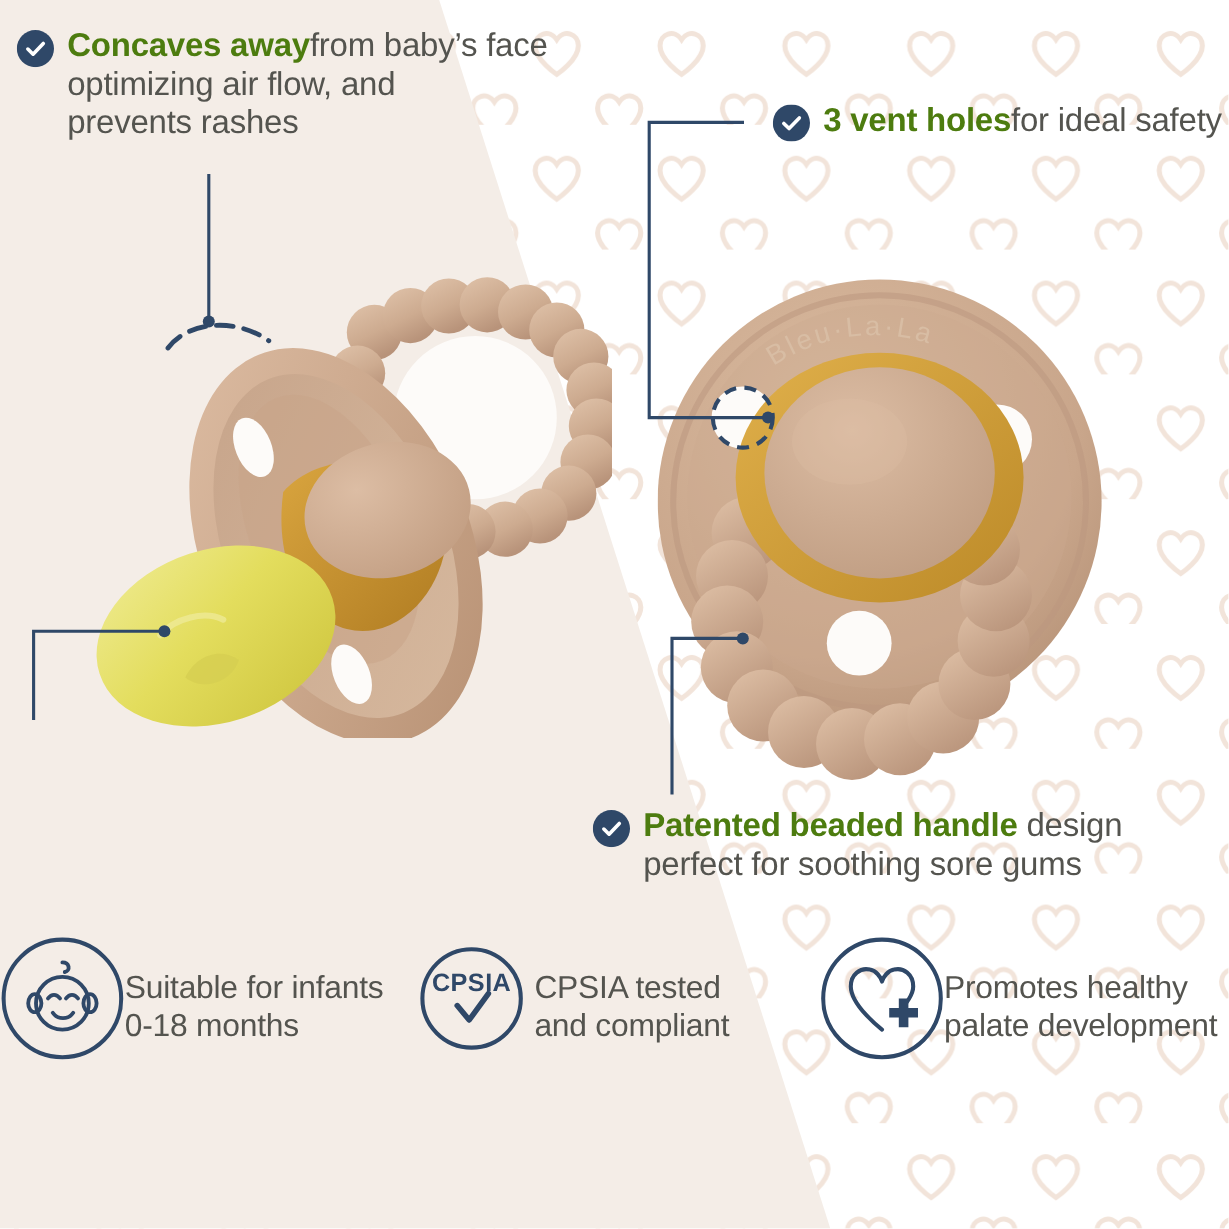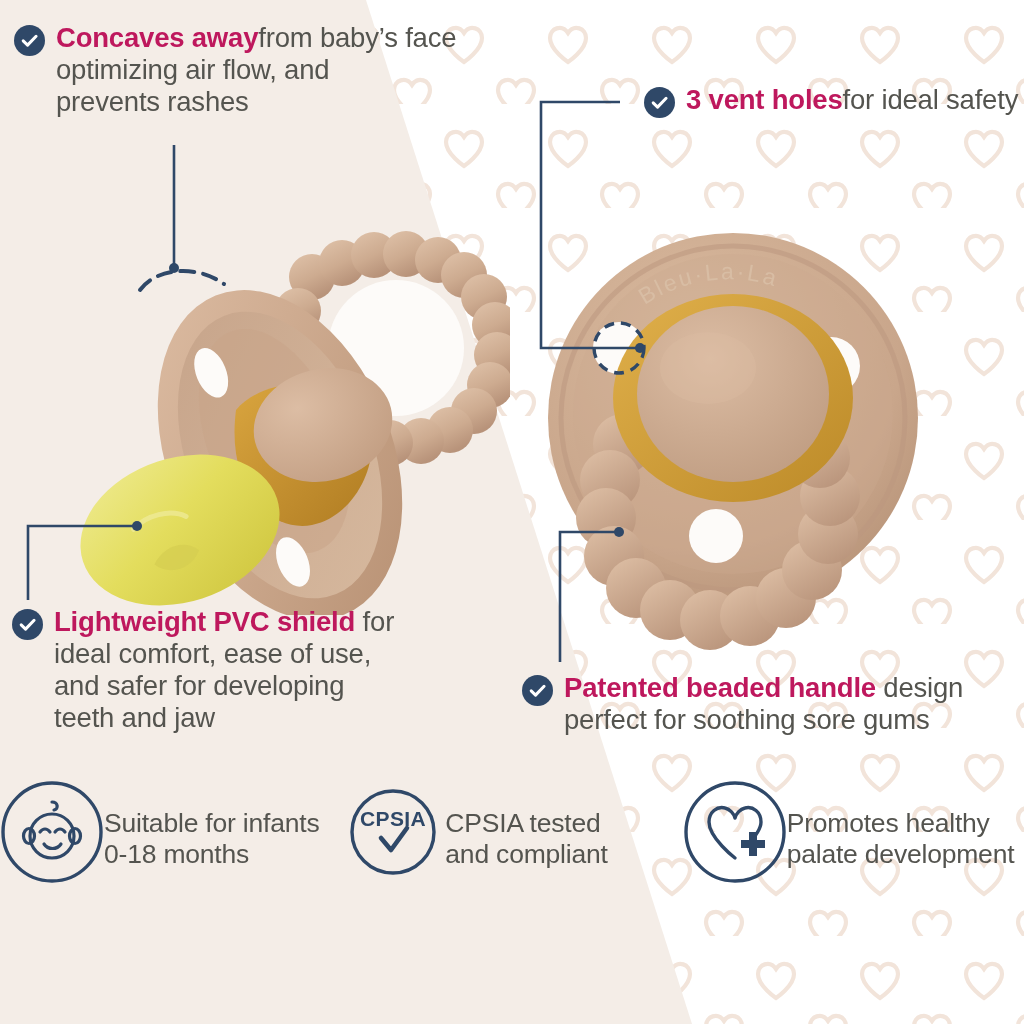--- a/index.html
+++ b/index.html
@@ -18,26 +18,26 @@
     clip-path:polygon(0 0, 366px 0, 692px 1024px, 0 1024px);
   }
 
   
   .callout{position:absolute;display:flex;align-items:flex-start;gap:11px;}
   .badge{flex:0 0 auto;width:31px;height:31px;margin-top:3px;}
   .ctext{
     font-size:27.5px;line-height:1.16;color:#54544f;letter-spacing:-0.2px;
     white-space:pre-line;
   }
-  .ctext .hl{color:#be185d;font-weight:bold;}
+  .ctext .hl{color:#4d7c0f;font-weight:bold;}
 
   #callout-concaves{left:14px;top:22px;}
   #callout-vent{left:644px;top:84px;}
   #callout-pvc{left:12px;top:606px;}
-  #callout-handle{left:522px;top:672px;}
+  #callout-handle{left:494px;top:672px;}
 
   
   .leader{position:absolute;overflow:visible;}
 
   
   .product{position:absolute;}
 
   
   .features{position:absolute;left:0;top:780px;width:1024px;height:244px;
             display:flex;align-items:flex-start;}
@@ -242,30 +242,20 @@
   </div>
 
   <div class="callout" id="callout-vent">
     <svg class="badge" viewBox="0 0 32 32">
       <circle cx="16" cy="16" r="16" fill="#2f4868"></circle>
       <path d="M9.5 16.4 L14 20.8 L22.8 11.6" fill="none" stroke="#ffffff" stroke-width="3.1" stroke-linecap="round" stroke-linejoin="round"></path>
     </svg>
     <div class="ctext"><span class="hl">3 vent holes</span><span>for ideal safety</span></div>
   </div>
 
-  <div class="callout" id="callout-pvc">
-    <svg class="badge" viewBox="0 0 32 32">
-      <circle cx="16" cy="16" r="16" fill="#2f4868"></circle>
-      <path d="M9.5 16.4 L14 20.8 L22.8 11.6" fill="none" stroke="#ffffff" stroke-width="3.1" stroke-linecap="round" stroke-linejoin="round"></path>
-    </svg>
-    <div class="ctext"><span class="hl">Lightweight PVC shield</span><span> for
-ideal comfort, ease of use,
-and safer for developing
-teeth and jaw</span></div>
-  </div>
 
   <div class="callout" id="callout-handle">
     <svg class="badge" viewBox="0 0 32 32">
       <circle cx="16" cy="16" r="16" fill="#2f4868"></circle>
       <path d="M9.5 16.4 L14 20.8 L22.8 11.6" fill="none" stroke="#ffffff" stroke-width="3.1" stroke-linecap="round" stroke-linejoin="round"></path>
     </svg>
     <div class="ctext"><span class="hl">Patented beaded handle</span><span> design
 perfect for soothing sore gums</span></div>
   </div>
 

